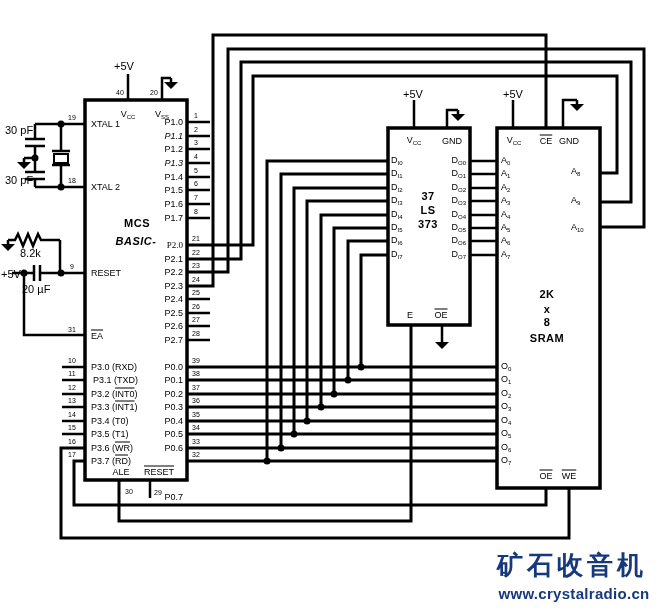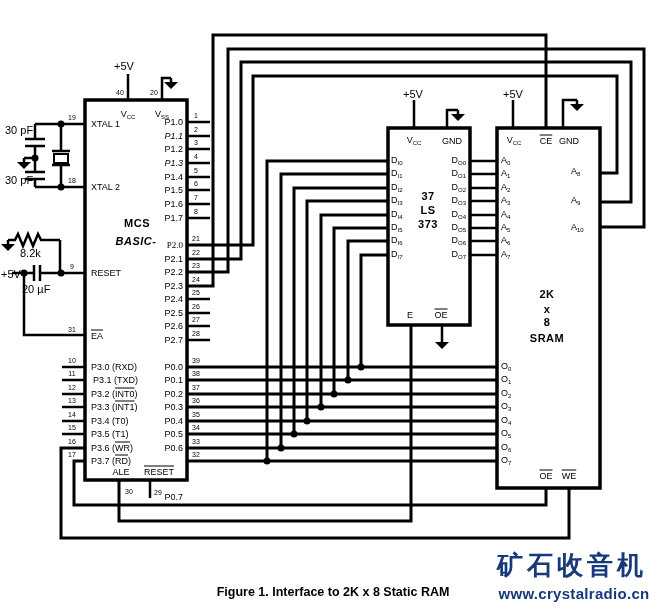--- a/index.html
+++ b/index.html
@@ -308,16 +308,15 @@
       <div class="lbl a-left" style="left: 501px; top: 407px;"><span>O</span><span class="sub">3</span></div>
       <div class="lbl a-left" style="left: 501px; top: 421px;"><span>O</span><span class="sub">4</span></div>
       <div class="lbl a-left" style="left: 501px; top: 434px;"><span>O</span><span class="sub">5</span></div>
       <div class="lbl a-left" style="left: 501px; top: 448px;"><span>O</span><span class="sub">6</span></div>
       <div class="lbl a-left" style="left: 501px; top: 461px;"><span>O</span><span class="sub">7</span></div>
       <div class="lbl a-left" style="left: 571px; top: 172px;"><span>A</span><span class="sub">8</span></div>
       <div class="lbl a-left" style="left: 571px; top: 201px;"><span>A</span><span class="sub">9</span></div>
       <div class="lbl a-left" style="left: 571px; top: 228px;"><span>A</span><span class="sub">10</span></div>
     </div>
 
-  <div class="caption">Figure 1. Interface to 2K x 8 Static RAM</div>
   <div class="wm wm-title" style="color: rgb(23, 57, 123);">矿石收音机</div>
   <div class="wm wm-url" style="color: rgb(23, 57, 123);">www.crystalradio.cn</div>
 </div>
 
 </body></html>

